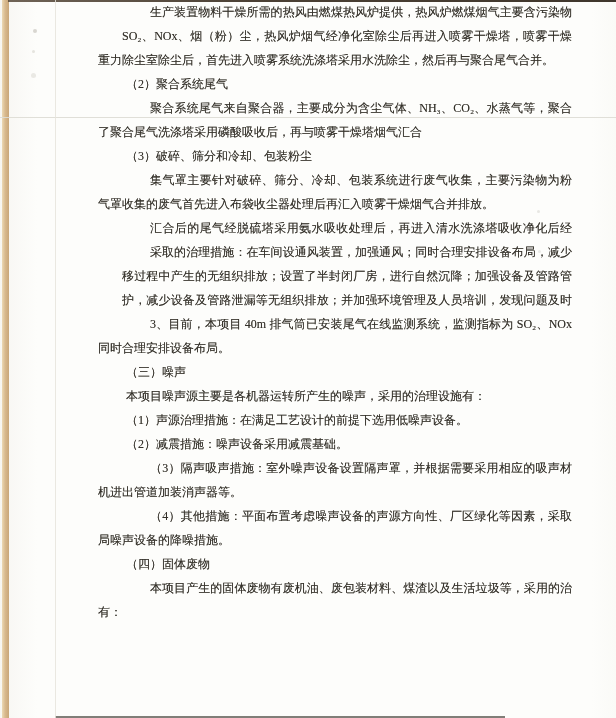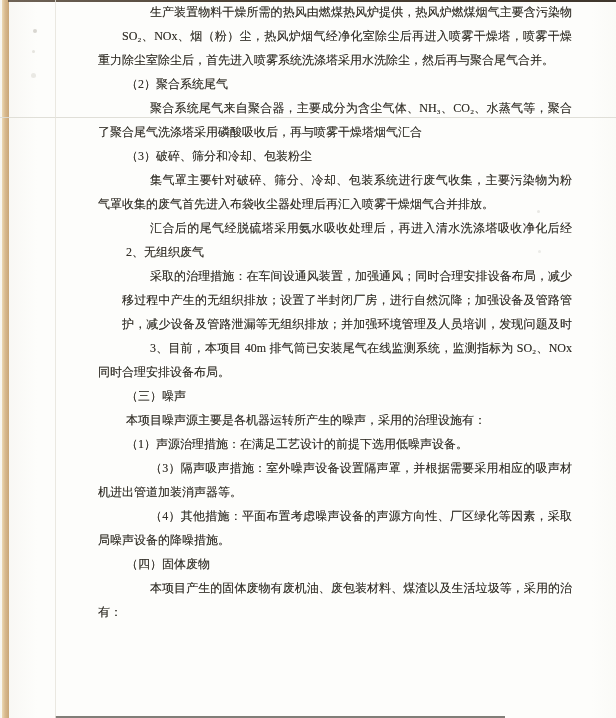--- a/index.html
+++ b/index.html
@@ -105,29 +105,29 @@
       <div class="line indent justify">生产装置物料干燥所需的热风由燃煤热风炉提供，热风炉燃煤烟气主要含污染物为</div>
       <div class="line justify">SO₂、NOx、烟（粉）尘，热风炉烟气经净化室除尘后再进入喷雾干燥塔，喷雾干燥尾气经</div>
       <div class="line">重力除尘室除尘后，首先进入喷雾系统洗涤塔采用水洗除尘，然后再与聚合尾气合并。</div>
       <div class="line indent">（2）聚合系统尾气</div>
       <div class="line indent justify">聚合系统尾气来自聚合器，主要成分为含尘气体、NH₃、CO₂、水蒸气等，聚合尾气经</div>
       <div class="line">了聚合尾气洗涤塔采用磷酸吸收后，再与喷雾干燥塔烟气汇合</div>
       <div class="line indent">（3）破碎、筛分和冷却、包装粉尘</div>
       <div class="line indent justify">集气罩主要针对破碎、筛分、冷却、包装系统进行废气收集，主要污染物为粉尘。经集</div>
       <div class="line">气罩收集的废气首先进入布袋收尘器处理后再汇入喷雾干燥烟气合并排放。</div>
       <div class="line indent justify">汇合后的尾气经脱硫塔采用氨水吸收处理后，再进入清水洗涤塔吸收净化后经 40 米烟</div>
-      <div class="line indent">2、无组织废气</div>
       <div class="line indent justify">采取的治理措施：在车间设通风装置，加强通风；同时合理安排设备布局，减少物料转</div>
       <div class="line justify">移过程中产生的无组织排放；设置了半封闭厂房，进行自然沉降；加强设备及管路管理及维</div>
       <div class="line justify">护，减少设备及管路泄漏等无组织排放；并加强环境管理及人员培训，发现问题及时处理。</div>
       <div class="line indent justify">3、目前，本项目 40m 排气筒已安装尾气在线监测系统，监测指标为 SO₂、NOx 和烟尘，</div>
       <div class="line">同时合理安排设备布局。</div>
       <div class="line indent">（三）噪声</div>
       <div class="line indent">本项目噪声源主要是各机器运转所产生的噪声，采用的治理设施有：</div>
       <div class="line indent">（1）声源治理措施：在满足工艺设计的前提下选用低噪声设备。</div>
+      <div class="line indent">（2）减震措施：噪声设备采用减震基础。</div>
       <div class="line indent justify">（3）隔声吸声措施：室外噪声设备设置隔声罩，并根据需要采用相应的吸声材料；风</div>
       <div class="line">机进出管道加装消声器等。</div>
       <div class="line indent justify">（4）其他措施：平面布置考虑噪声设备的声源方向性、厂区绿化等因素，采取合理布</div>
       <div class="line">局噪声设备的降噪措施。</div>
       <div class="line indent">（四）固体废物</div>
       <div class="line indent justify">本项目产生的固体废物有废机油、废包装材料、煤渣以及生活垃圾等，采用的治理设施</div>
       <div class="line">有：</div>
     </div>
 
 </div>

